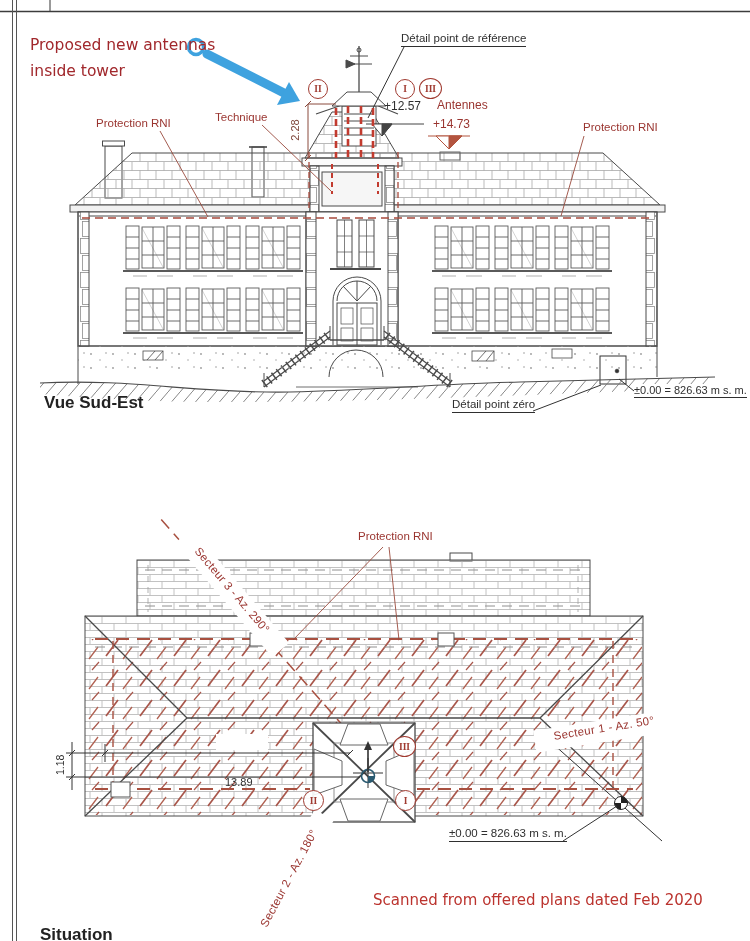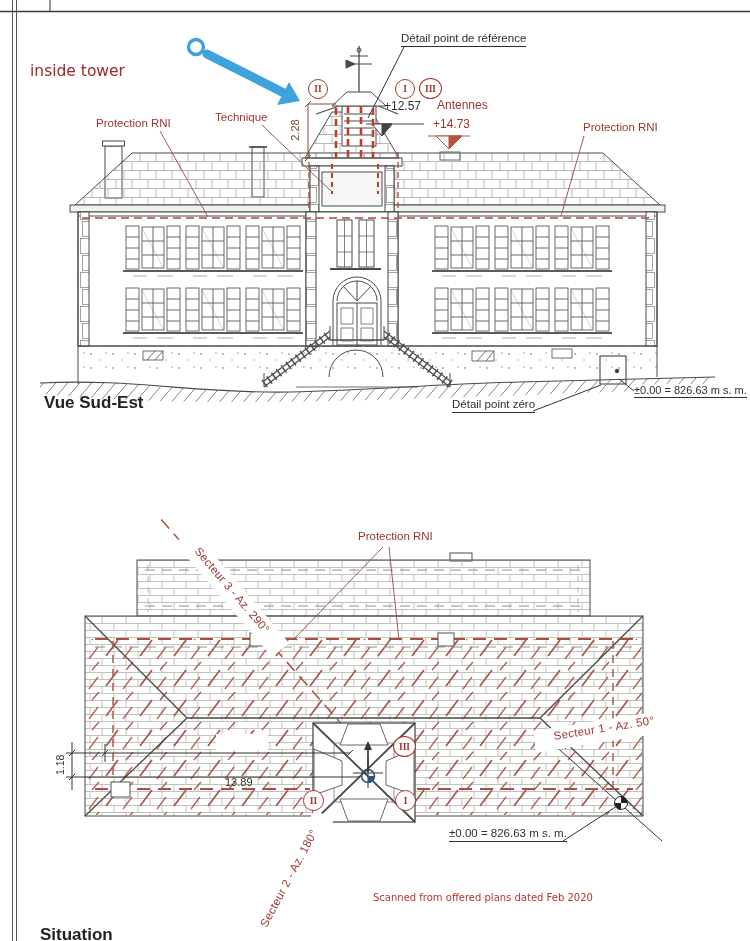--- a/index.html
+++ b/index.html
@@ -9,21 +9,21 @@
   .lbl{position:absolute;white-space:nowrap;color:#2f2f2f;line-height:1.1;}
   .scanred{color:#9a3530;}
   .digired{color:#a1282c;font-family:"DejaVu Sans",sans-serif;}
   .uline{border-bottom:1px solid currentColor;padding-bottom:1px;}
   .bold{font-weight:bold;}
   .rot{transform-origin:50% 50%;text-align:center;}
   .circ{position:absolute;border:1.6px solid #a03a30;color:#a03a30;border-radius:50%;
         display:flex;align-items:center;justify-content:center;
         font:bold 9.5px "Liberation Serif",serif;background:rgba(255,255,255,.9);}
   .s11{font-size:11px;} .s115{font-size:11.5px;} .s12{font-size:12px;}
-  .s105{font-size:10.5px;} .s15{font-size:10px;} .s155{font-size:15.5px;} .s17{font-size:17px;}
+  .s105{font-size:10.5px;} .s15{font-size:15px;} .s155{font-size:15.5px;} .s17{font-size:17px;}
 </style>
 </head>
 <body>
 
 <div id="page">
 
 <svg id="art" width="750" height="941" viewBox="0 0 750 941">
   <defs>
     <pattern id="brick" width="24" height="14" patternUnits="userSpaceOnUse">
       <path d="M0,0.5 H24 M0,7.5 H24 M6,0.5 V7.5 M18,7.5 V14" stroke="#b3b3b3" stroke-width="0.8" fill="none"></path>
@@ -249,20 +249,21 @@
     <g>
       <circle cx="621" cy="803" r="6.5" fill="#fff" stroke="#222"></circle>
       <path d="M621,803 L621,796.5 A6.5,6.5 0 0 1 627.5,803 Z" fill="#222" stroke="none"></path>
       <path d="M621,803 L621,809.5 A6.5,6.5 0 0 1 614.5,803 Z" fill="#222" stroke="none"></path>
     </g>
     <path d="M563,841 L617,806" stroke="#333"></path>
     <path d="M383,547 L293,640 M389,547 L399,640" stroke="#9a4a3c" stroke-width="0.9"></path>
   </g>
 </svg>
 
+<div class="lbl digired s155" style="left:30px;top:37px;">Proposed new antennas</div>
 <div class="lbl digired s155" style="left:30px;top:63px;">inside tower</div>
 
 <div class="lbl s115 uline" style="left:401px;top:32px;">Détail point de référence</div>
 <div class="lbl s12" style="left:384px;top:100px;">+12.57</div>
 <div class="lbl scanred s12" style="left:437px;top:99px;">Antennes</div>
 <div class="lbl scanred s12" style="left:433px;top:118px;">+14.73</div>
 <div class="lbl scanred s115" style="left:215px;top:111px;">Technique</div>
 <div class="lbl scanred s115" style="left:96px;top:117px;">Protection RNI</div>
 <div class="lbl scanred s115" style="left:583px;top:121px;">Protection RNI</div>
 <div class="lbl rot s11" style="left:278px;top:124px;width:34px;transform:rotate(-90deg);color:#7d4438;">2.28</div>

